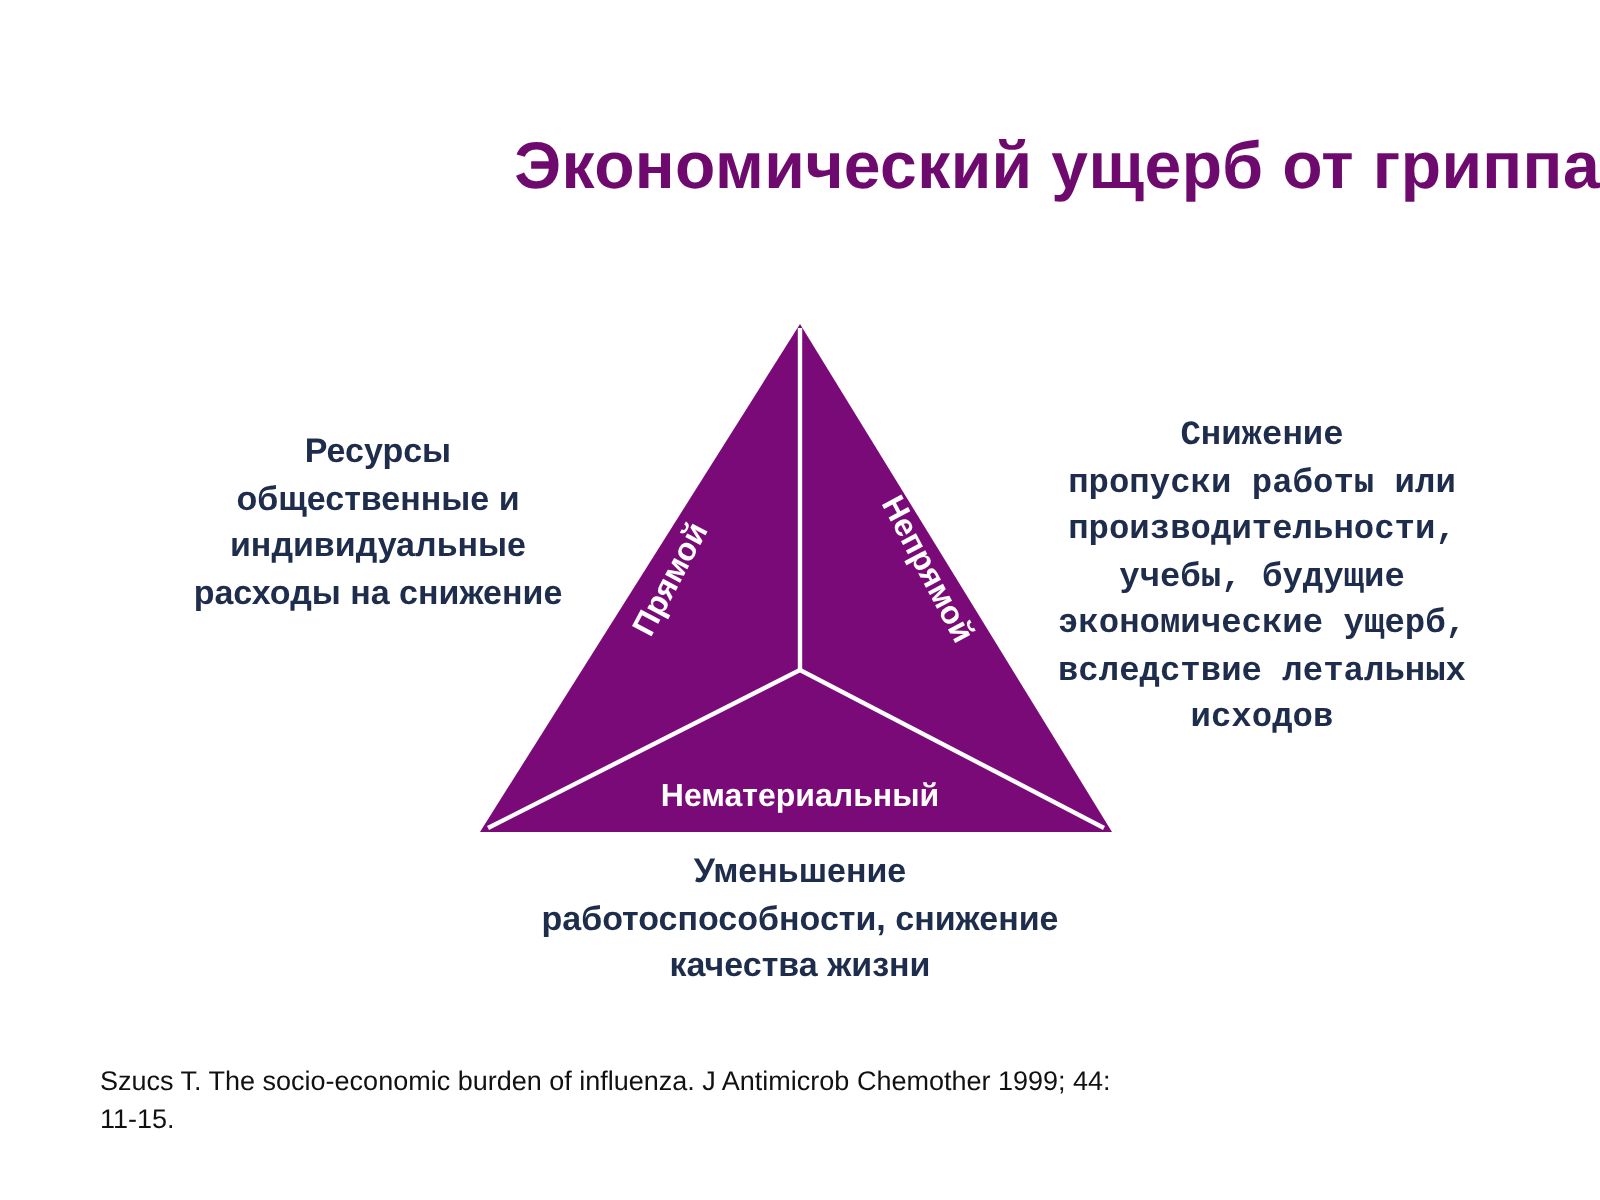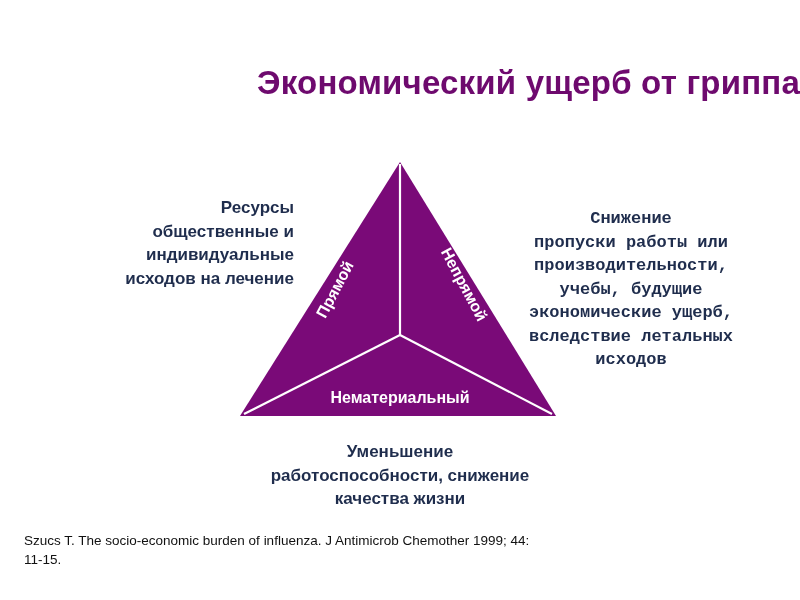--- a/index.html
+++ b/index.html
@@ -35,51 +35,51 @@
   .desc {
     position: absolute;
     text-align: center;
     font-size: 17px;
     font-weight: bold;
     line-height: 23.5px;
     color: #1f2d4d;
   }
   .desc-direct {
     left: 84px;
-    top: 196px;
+    top: 214px;
     width: 210px;
-    text-align: right;
   }
   .desc-indirect {
     left: 506px;
     top: 207px;
     width: 250px;
     font-family: Liberation Mono, monospace;
   }
   .desc-intangible {
     left: 240px;
-    top: 440px;
+    top: 424px;
     width: 320px;
   }
   .desc .line {
     display: block;
     white-space: nowrap;
   }
   .citation {
     position: absolute;
     left: 24px;
     top: 531px;
     width: 680px;
     font-size: 13.5px;
     line-height: 19px;
     color: #111111;
   }
   .citation .line {
     display: block;
     white-space: nowrap;
+    margin-left: 26px;
   }
   .seg-label {
     font-family: "Liberation Sans", "DejaVu Sans", sans-serif;
     font-weight: bold;
     font-size: 16px;
     fill: #ffffff;
   }
 </style>
 </head>
 <body>
@@ -94,21 +94,21 @@
 
   <text class="seg-label" x="0" y="0" text-anchor="middle" dominant-baseline="middle" transform="translate(336,290) rotate(-62)">Прямой</text>
   <text class="seg-label" x="0" y="0" text-anchor="middle" dominant-baseline="middle" transform="translate(463,285) rotate(62)">Непрямой</text>
   <text class="seg-label" x="400" y="399" text-anchor="middle" dominant-baseline="middle">Нематериальный</text>
 </svg>
 
 <div class="desc desc-direct">
   <span class="line">Ресурсы</span>
   <span class="line">общественные и</span>
   <span class="line">индивидуальные</span>
-  <span class="line">исходов на лечение</span>
+  <span class="line">расходы на снижение</span>
 </div>
 
 <div class="desc desc-indirect">
   <span class="line">Снижение</span>
   <span class="line">пропуски работы или</span>
   <span class="line">производительности,</span>
   <span class="line">учебы, будущие</span>
   <span class="line">экономические ущерб,</span>
   <span class="line">вследствие летальных</span>
   <span class="line">исходов</span>

